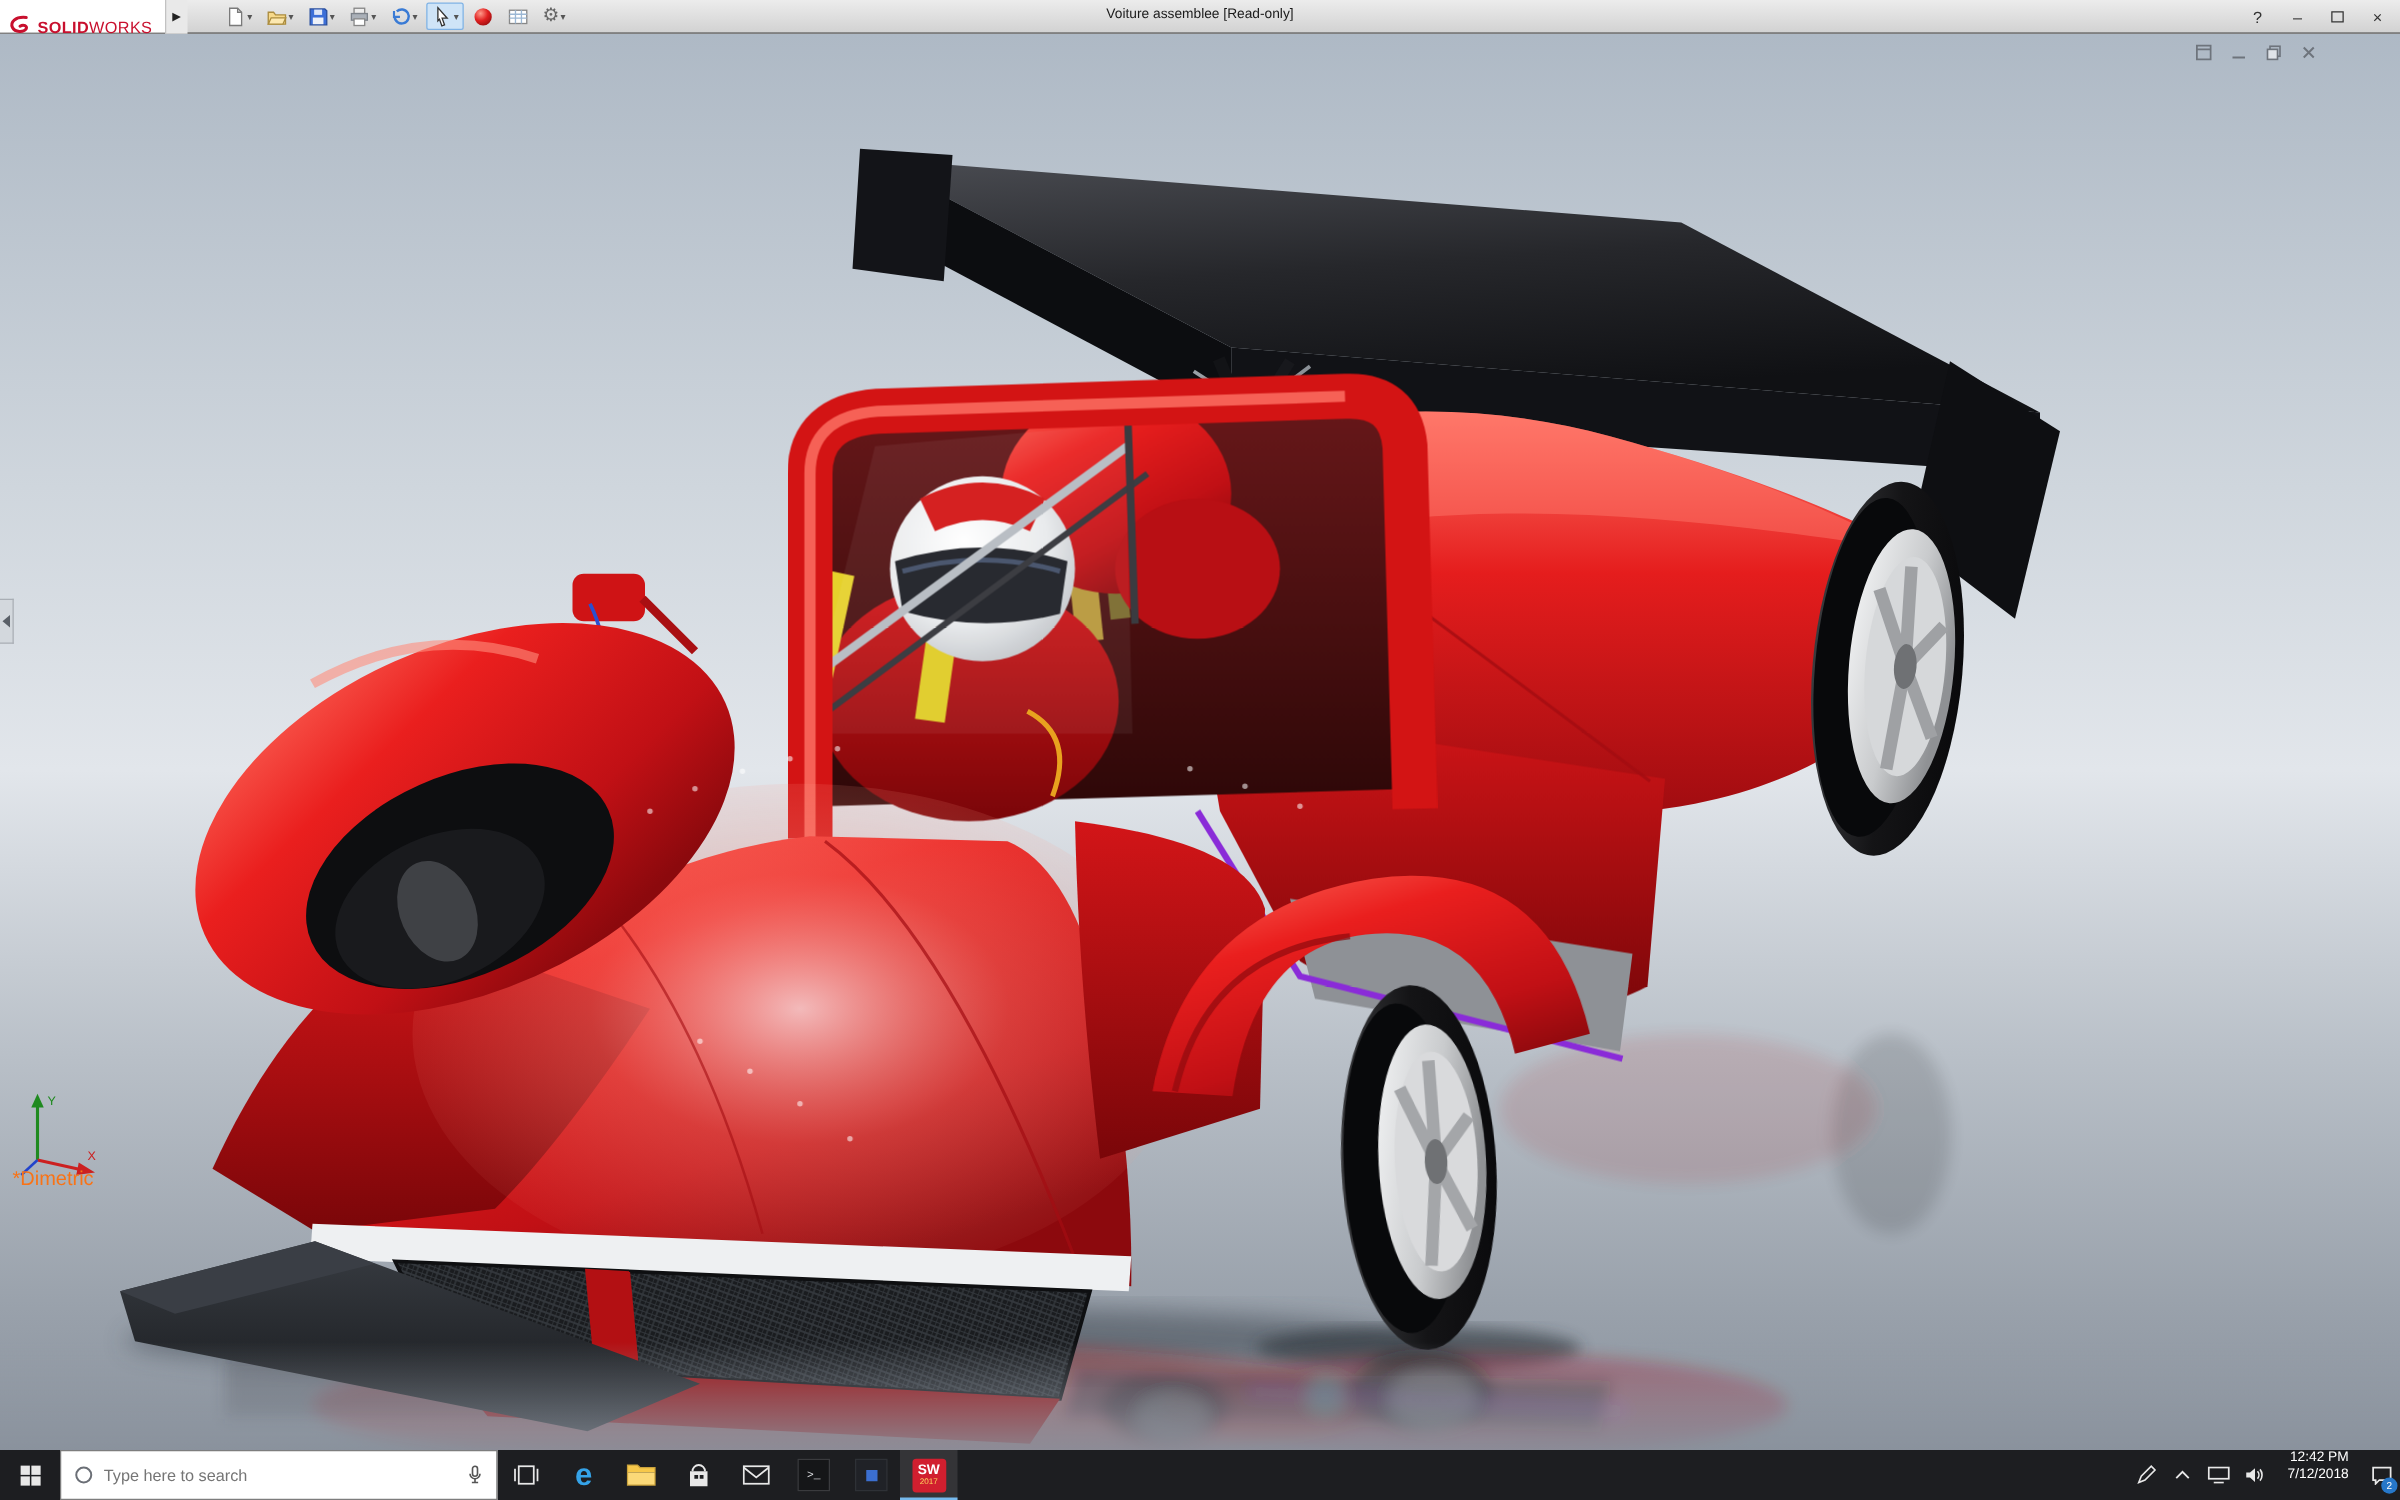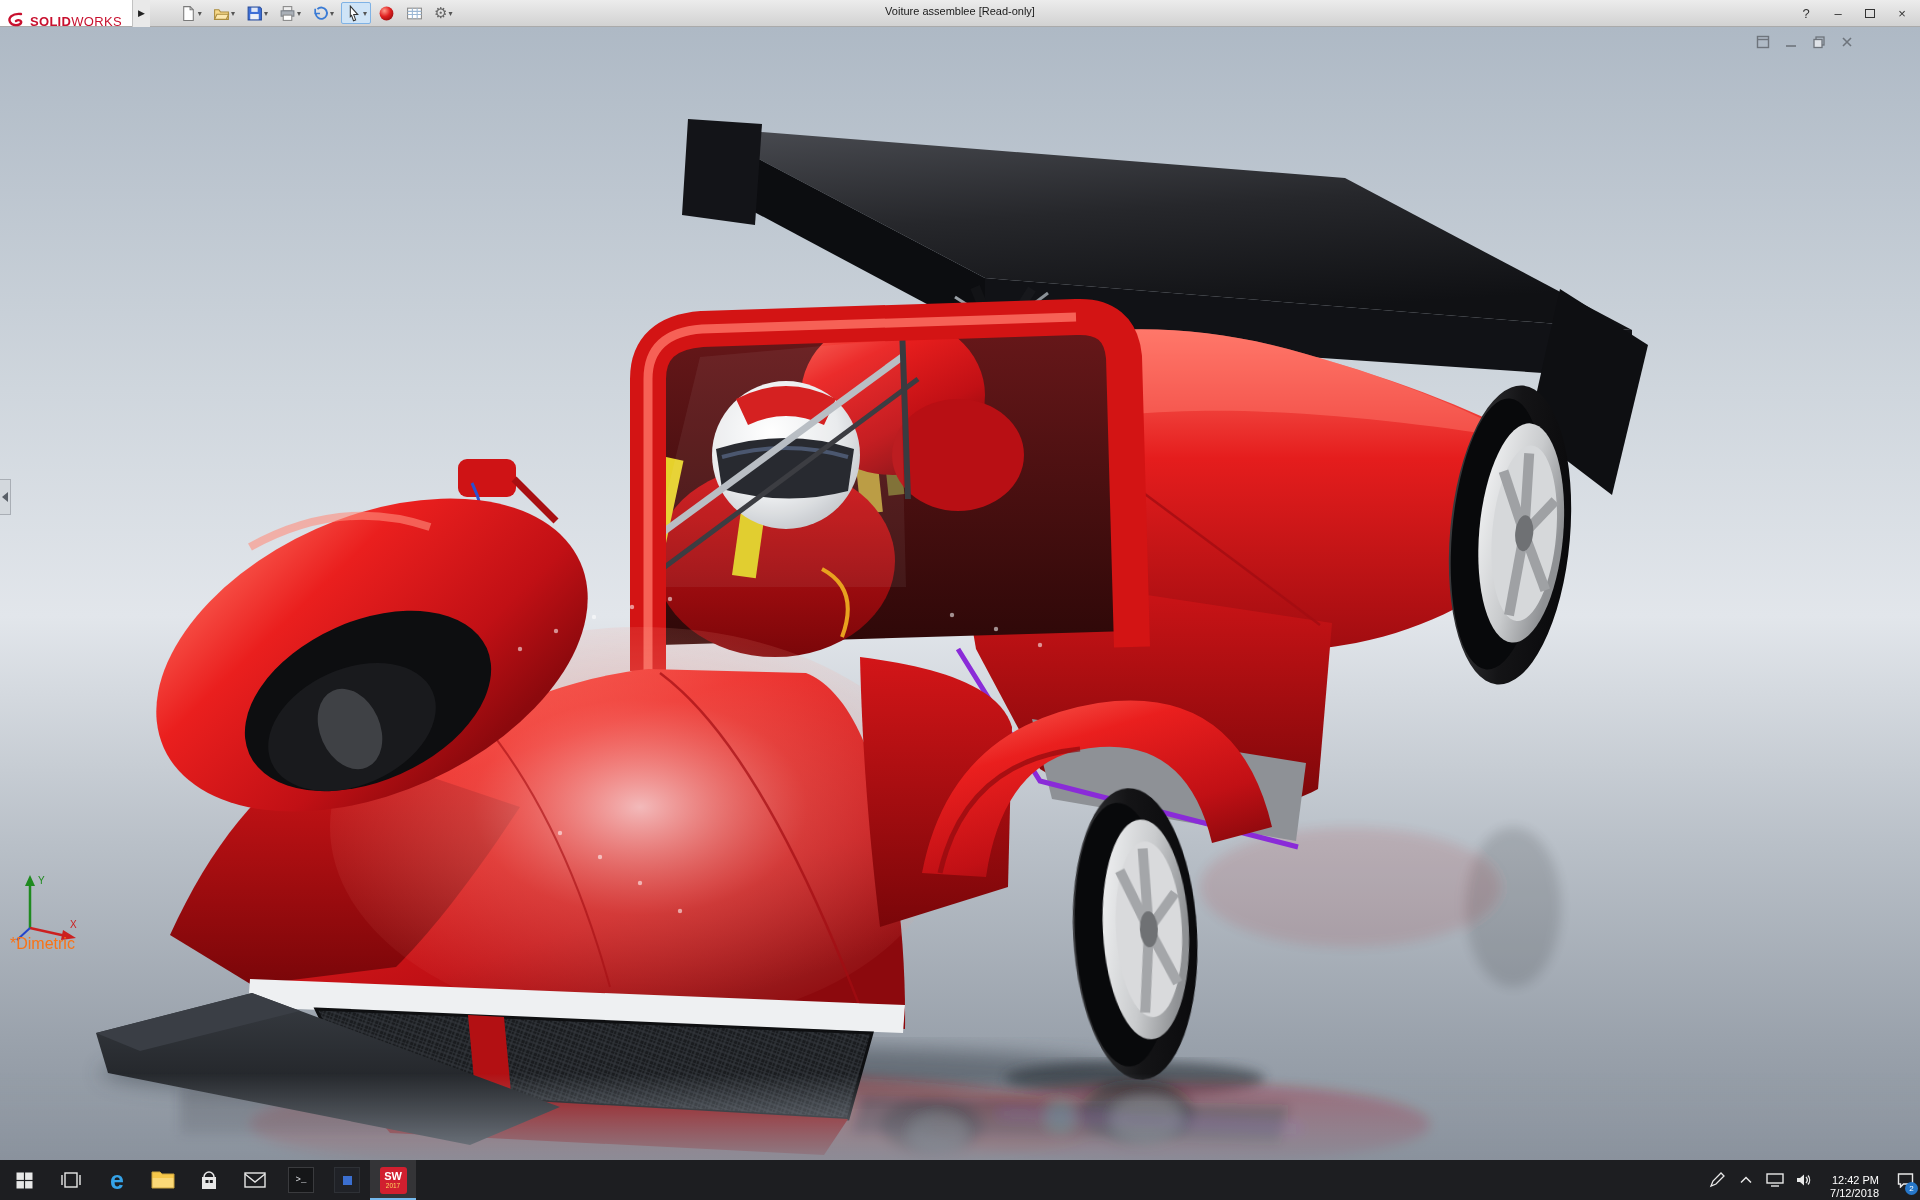--- a/index.html
+++ b/index.html
@@ -48,21 +48,21 @@
   .tb-app.active{background:rgba(255,255,255,.10);box-shadow:inset 0 -2px 0 #76b9ed}
   .edge-glyph{font-size:25px;font-weight:bold;color:#35a3e8;line-height:26px}
   .cmd-icon{width:26px;height:26px;background:#151618;border:1px solid #3a3b3e;color:#dfe1e4;
     font-family:"Liberation Mono",monospace;font-size:9px;display:flex;align-items:center;justify-content:center}
   .darkapp-icon{width:26px;height:26px;background:#202227;border:1px solid #2e3136;display:flex;align-items:center;justify-content:center}
   .darkapp-inner{width:9px;height:9px;background:#3b6fd0}
   .sw-icon{width:27px;height:27px;background:#d11f2f;border-radius:3px;display:flex;flex-direction:column;
     align-items:center;justify-content:center;line-height:1}
   .sw-label{font-size:11px;font-weight:bold;color:#fff}
   .sw-year{font-size:6.5px;color:#ffd75e;margin-top:1px}
-  .tray{margin-left:auto;display:flex;align-items:flex-end;gap:7px;padding-right:4px}
+  .tray{margin-left:auto;display:flex;align-items:flex-start;gap:7px;padding-right:4px}
   .tray-ic{width:22px;height:40px;display:flex;align-items:center;justify-content:center;position:relative}
   .clock{color:#fff;font-size:11px;text-align:right;line-height:13px;padding:0 8px;white-space:nowrap}
   .badge{position:absolute;right:-2px;bottom:5px;width:13px;height:13px;border-radius:50%;background:#2677c9;
     color:#fff;font-size:8px;display:flex;align-items:center;justify-content:center}
 </style>
 </head>
 <body>
 
 <div class="titlebar">
   <div class="logo-area">
@@ -427,20 +427,32 @@
 <div class="taskbar">
   <div class="start-btn">
     <svg width="17" height="17" viewBox="0 0 17 17">
       <rect x="0.5" y="0.5" width="7.4" height="7.4" fill="#e8e8e8"></rect>
       <rect x="9.1" y="0.5" width="7.4" height="7.4" fill="#e8e8e8"></rect>
       <rect x="0.5" y="9.1" width="7.4" height="7.4" fill="#e8e8e8"></rect>
       <rect x="9.1" y="9.1" width="7.4" height="7.4" fill="#e8e8e8"></rect>
     </svg>
   </div>
 
+  <div class="searchbox">
+    <svg width="16" height="16" viewBox="0 0 16 16">
+      <circle cx="8" cy="8" r="6" fill="none" stroke="#6b6f76" stroke-width="1.6"></circle>
+    </svg>
+    <input class="search-input" placeholder="Type here to search" style="">
+    <svg width="14" height="16" viewBox="0 0 14 16">
+      <rect x="5" y="1" width="4" height="8" rx="2" fill="none" stroke="#555" stroke-width="1.3"></rect>
+      <path d="M3 7a4 4 0 0 0 8 0" fill="none" stroke="#555" stroke-width="1.3"></path>
+      <line x1="7" y1="11" x2="7" y2="14" stroke="#555" stroke-width="1.3"></line>
+      <line x1="4.5" y1="14" x2="9.5" y2="14" stroke="#555" stroke-width="1.3"></line>
+    </svg>
+  </div>
 
   <div class="tb-app">
     <svg width="22" height="22" viewBox="0 0 22 22">
       <rect x="5" y="4" width="12" height="14" fill="none" stroke="#e8e8e8" stroke-width="1.4"></rect>
       <path d="M2 6v10M20 6v10" stroke="#e8e8e8" stroke-width="1.4"></path>
     </svg>
   </div>
   <div class="tb-app">
     <span class="edge-glyph">e</span>
   </div>

